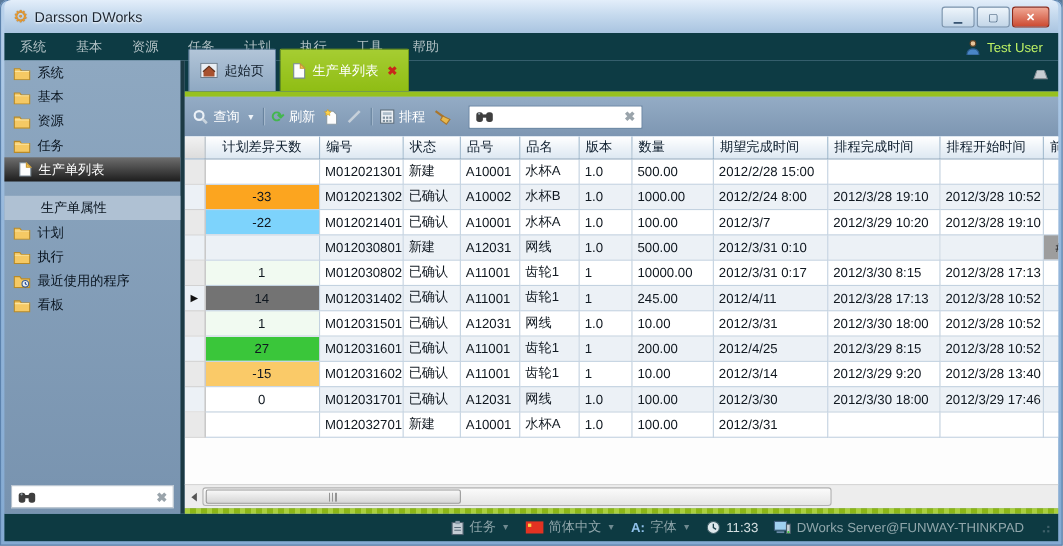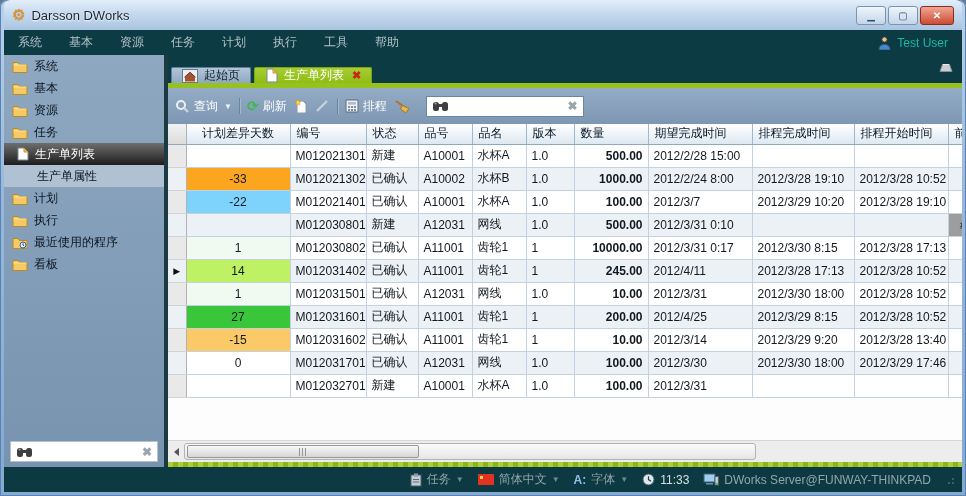--- a/index.html
+++ b/index.html
@@ -17,43 +17,43 @@
   .wbtn{width:30px;height:19px;border:1px solid #7d94ac;border-radius:3px;
     background:linear-gradient(180deg,#eef5fb,#c3d6e8);display:flex;align-items:center;
     justify-content:center;font-size:10px;color:#33506e;}
   .wbtn.close{background:linear-gradient(180deg,#f0a794,#cc4a32);border-color:#8e2a1a;
     color:#fff;font-weight:bold;width:34px;}
   
   .menubar{height:25px;background:#0d3b44;display:flex;align-items:center;
     padding:0 14px;color:#b2c1c5;font-size:12px;}
   .menu-items{display:flex;gap:27px;}
   .menu-item{cursor:default;}
-  .menu-user{margin-left:auto;display:flex;align-items:center;gap:6px;color:#14b8a6;}
+  .menu-user{margin-left:auto;display:flex;align-items:center;gap:6px;color:#bef264;}
   
   .main{display:flex;height:412px;}
   .sidebar{width:164px;background:linear-gradient(180deg,#8ea8c1,#7893af);
     border-right:4px solid #1c3a44;display:flex;flex-direction:column;}
   .side-header{height:24px;display:flex;align-items:center;gap:5px;padding:0 5px 0 7px;
     font-size:12px;color:#0c1824;}
   .collapse-btn{margin-left:auto;width:16px;height:15px;background:#f4f8fc;
     border:1px solid #7a9ac2;border-radius:2px;color:#2f6fae;font-size:10px;font-weight:bold;
     line-height:12px;text-align:center;}
   .side-item{height:22px;display:flex;align-items:center;gap:6px;padding-left:8px;
     font-size:12px;color:#0a1520;}
   .side-item.selected{background:linear-gradient(180deg,#6e6e6e,#1d1d1d);color:#fff;
     padding-left:12px;}
-  .side-item.sub{background:#afc1d3;padding-left:33px;}
+  .side-item.sub{background:#afc1d3;padding-left:33px;margin-top:13px;}
   .side-search{margin:auto 6px 5px 6px;height:21px;background:#fff;
     border:1px solid #b6c2ce;display:flex;align-items:center;gap:5px;padding:0 5px;}
   .clear-x{margin-left:auto;color:#9aa4ab;font-weight:bold;font-size:12px;}
   
   .content{width:794px;display:flex;flex-direction:column;}
   .tabstrip{height:28px;background:#0d3b44;display:flex;align-items:flex-end;
     padding-left:3px;gap:3px;position:relative;}
-  .tab{height:16px;display:flex;align-items:center;gap:6px;padding:0 10px;font-size:12px;
+  .tab{height:39px;display:flex;align-items:center;gap:6px;padding:0 10px;font-size:12px;
     border-radius:2px 2px 0 0;}
   .tab.inactive{background:linear-gradient(180deg,#b2c5d8,#8ea8c2);color:#121f2c;
     border:1px solid #5f7e9c;border-bottom:none;}
   .tab.active{background:linear-gradient(180deg,#a6cd32,#8fbd14);color:#fff;
     border:1px solid #7da317;border-bottom:none;}
   .tab-close{color:#c8281a;font-weight:bold;font-size:11px;margin-left:2px;}
   .pin-icon{position:absolute;right:8px;top:7px;}
   .limestrip{height:5px;background:#97c11f;}
   .toolbar{height:36px;background:linear-gradient(180deg,#94acc5,#7d96b2);
     display:flex;align-items:center;padding:16px 7px;gap:7px;color:#fff;font-size:12px;}
@@ -73,21 +73,21 @@
     font-size:12px;font-family:"Liberation Sans",sans-serif;color:#0a1a2a;
     text-align:left;padding:0 6px;overflow:hidden;white-space:nowrap;}
   th.ctr{text-align:center;}
   th.ind{background:linear-gradient(180deg,#f2f2f2,#dcdcdc);border-right:1px solid #aab4bc;}
   td{height:23px;border-right:1px solid #c3d2e0;border-bottom:1px solid #c3d2e0;
     padding:0 5px;overflow:hidden;white-space:nowrap;background:#fff;}
   tr.alt td{background:#ecf1f6;}
   td.ind{background:#e9e9e9;border-right:1px solid #b2b2b2;border-bottom:1px solid #d2d2d2;
     padding:0;text-align:center;font-size:9px;color:#111;}
   td.diff{text-align:center;}
-  td.num{text-align:right;font-weight:bold;}
+  td.num{}
   td.extradark{background:#9d9d9d !important;text-align:center;padding:0;color:#1a1a1a;}
   
   .hscroll{height:22px;background:#ededed;border-top:1px solid #d6d6d6;
     display:flex;align-items:center;padding-left:3px;}
   .harrow{width:0;height:0;border-top:4px solid transparent;border-bottom:4px solid transparent;
     border-right:5px solid #555;margin:0 5px 0 3px;}
   .htrack{width:572px;height:17px;background:linear-gradient(180deg,#fbfbfb,#e6e6e6);
     border:1px solid #b2b2b2;border-radius:3px;position:relative;}
   .hthumb{position:absolute;left:2px;top:1px;width:232px;height:13px;border-radius:2px;
     background:linear-gradient(180deg,#f8f8f8,#d6d6d6);border:1px solid #989898;
@@ -449,21 +449,21 @@
                 <td>齿轮1</td>
                 <td>1</td>
                 <td class="num">10000.00</td>
                 <td>2012/3/31 0:17</td>
                 <td>2012/3/30 8:15</td>
                 <td>2012/3/28 17:13</td>
                 <td></td>
               </tr>
               <tr class="alt">
                 <td class="ind">▶</td>
-                <td class="diff" style="background: #bef264; text-align: center;">14</td>
+                <td class="diff" style="background: #737373; text-align: center;">14</td>
                 <td>M012031402</td>
                 <td>已确认</td>
                 <td>A11001</td>
                 <td>齿轮1</td>
                 <td>1</td>
                 <td class="num">245.00</td>
                 <td>2012/4/11</td>
                 <td>2012/3/28 17:13</td>
                 <td>2012/3/28 10:52</td>
                 <td></td>

